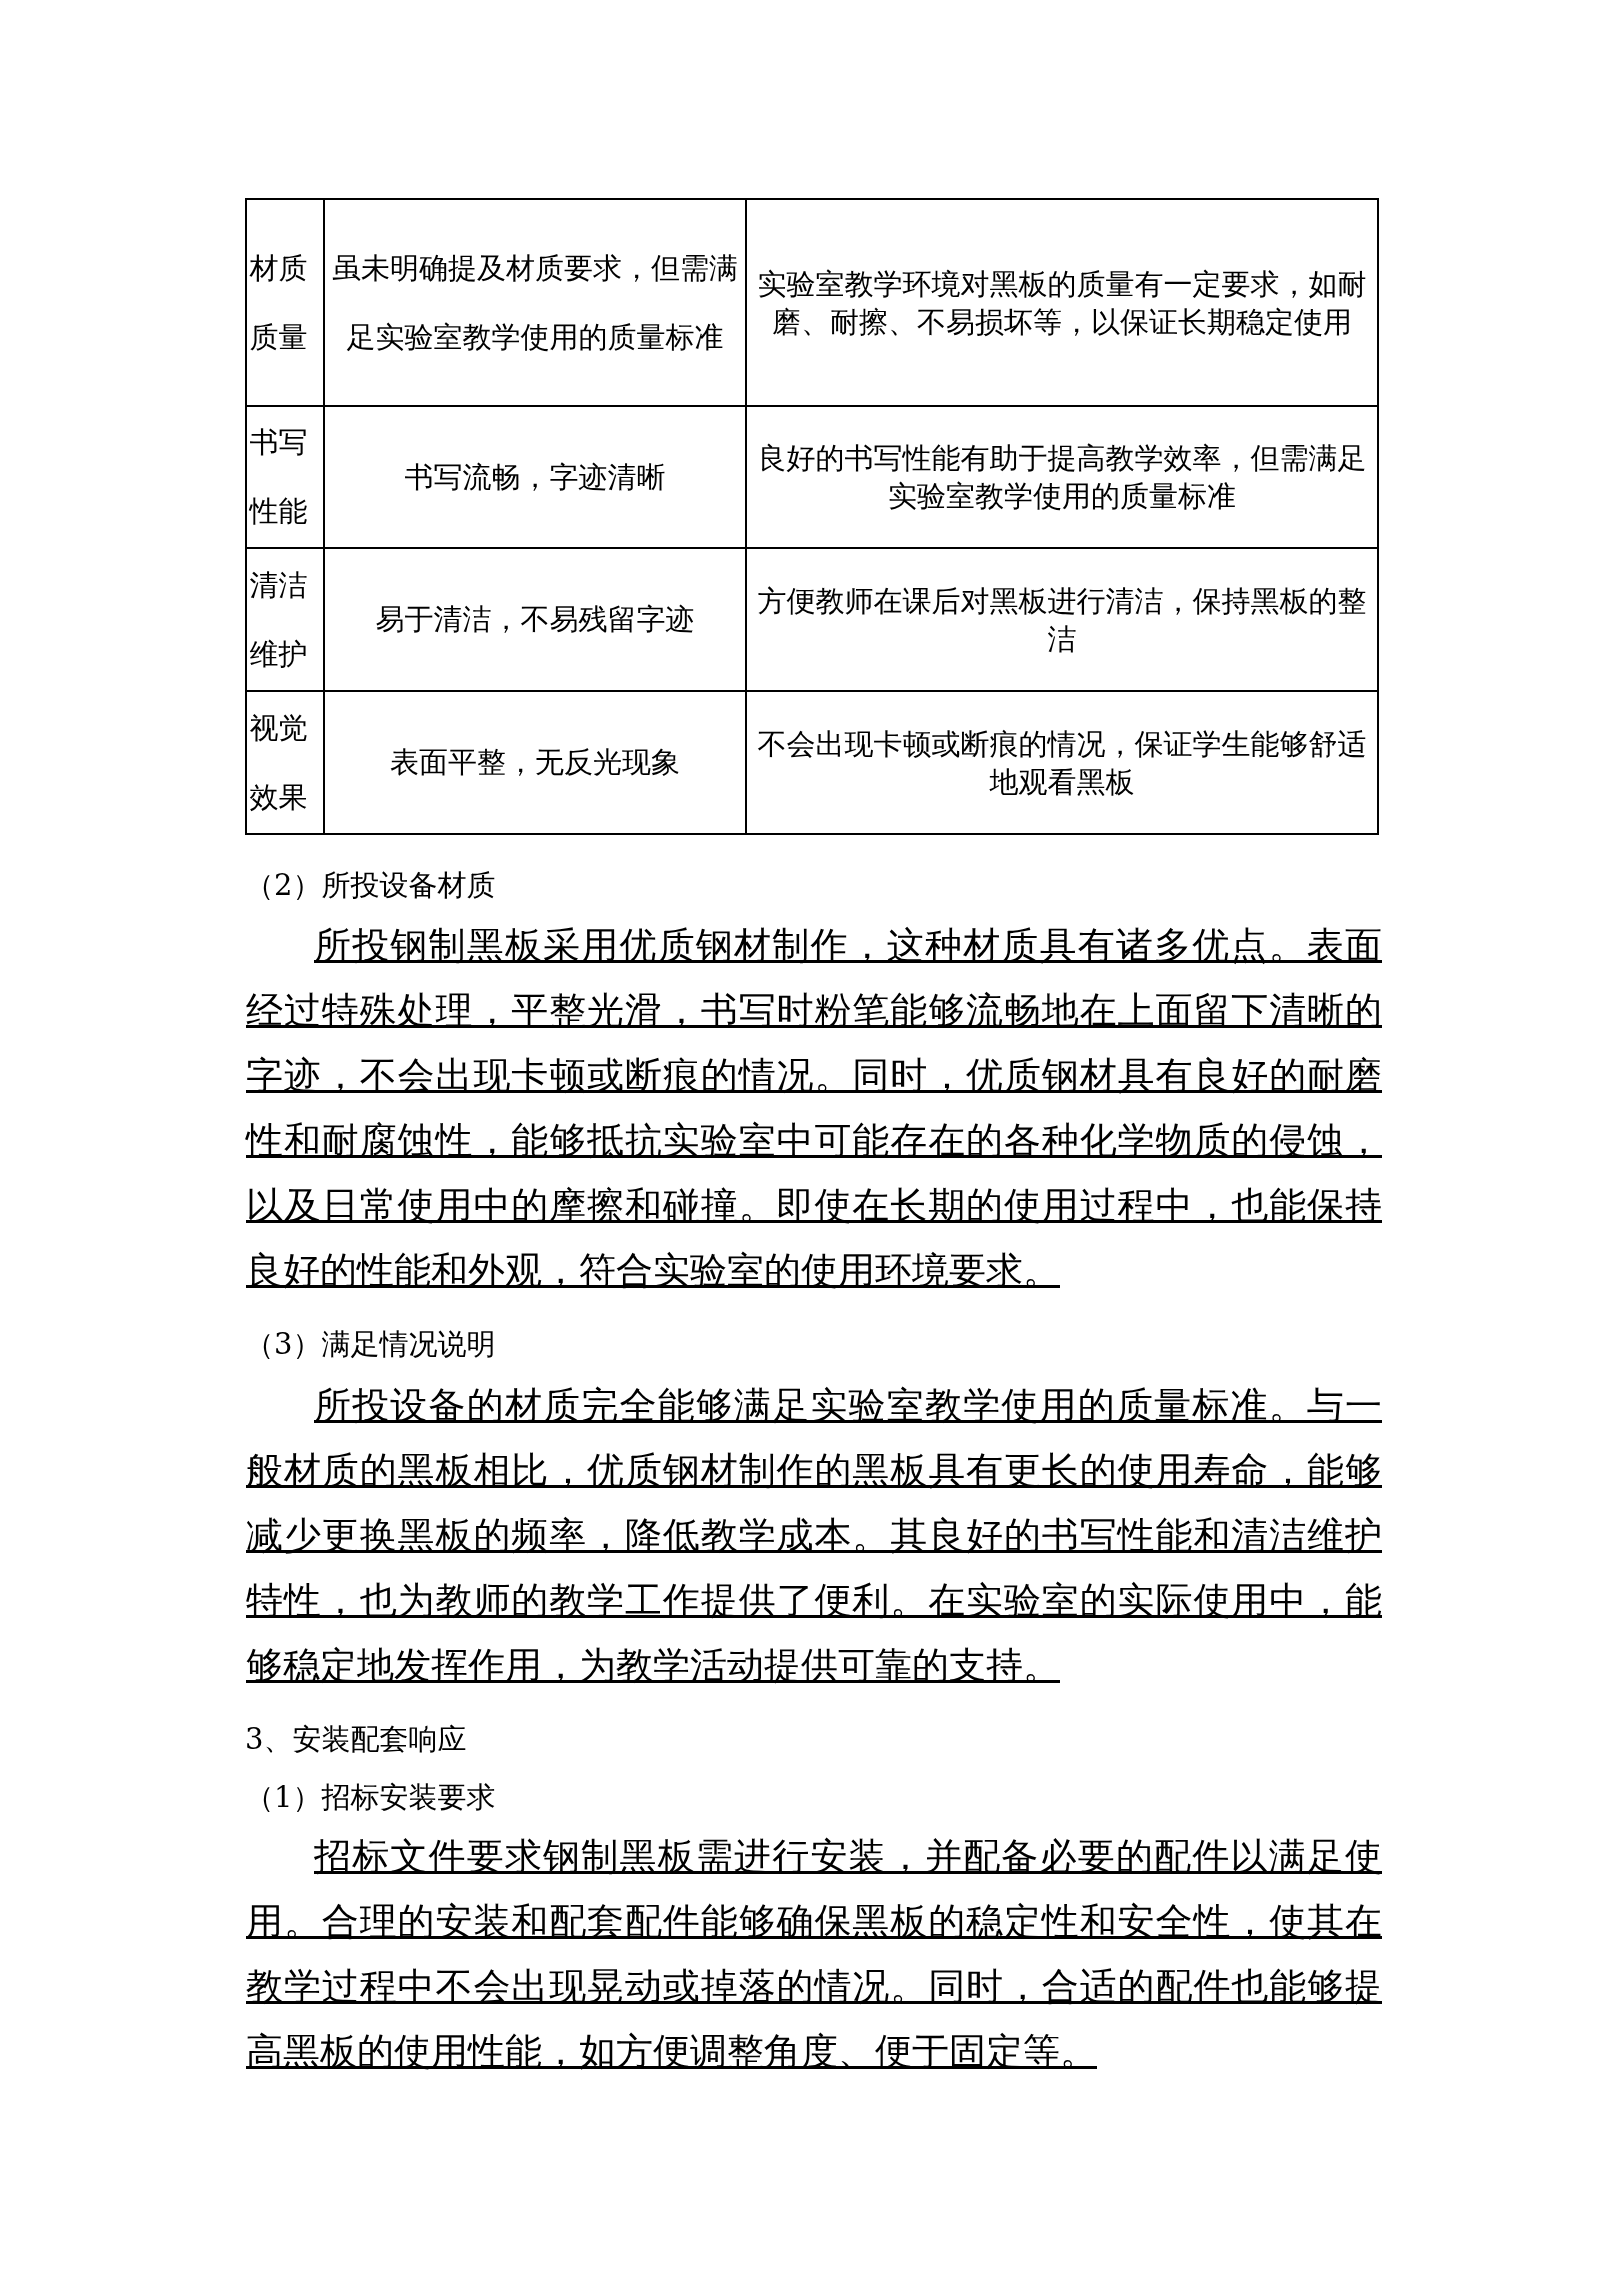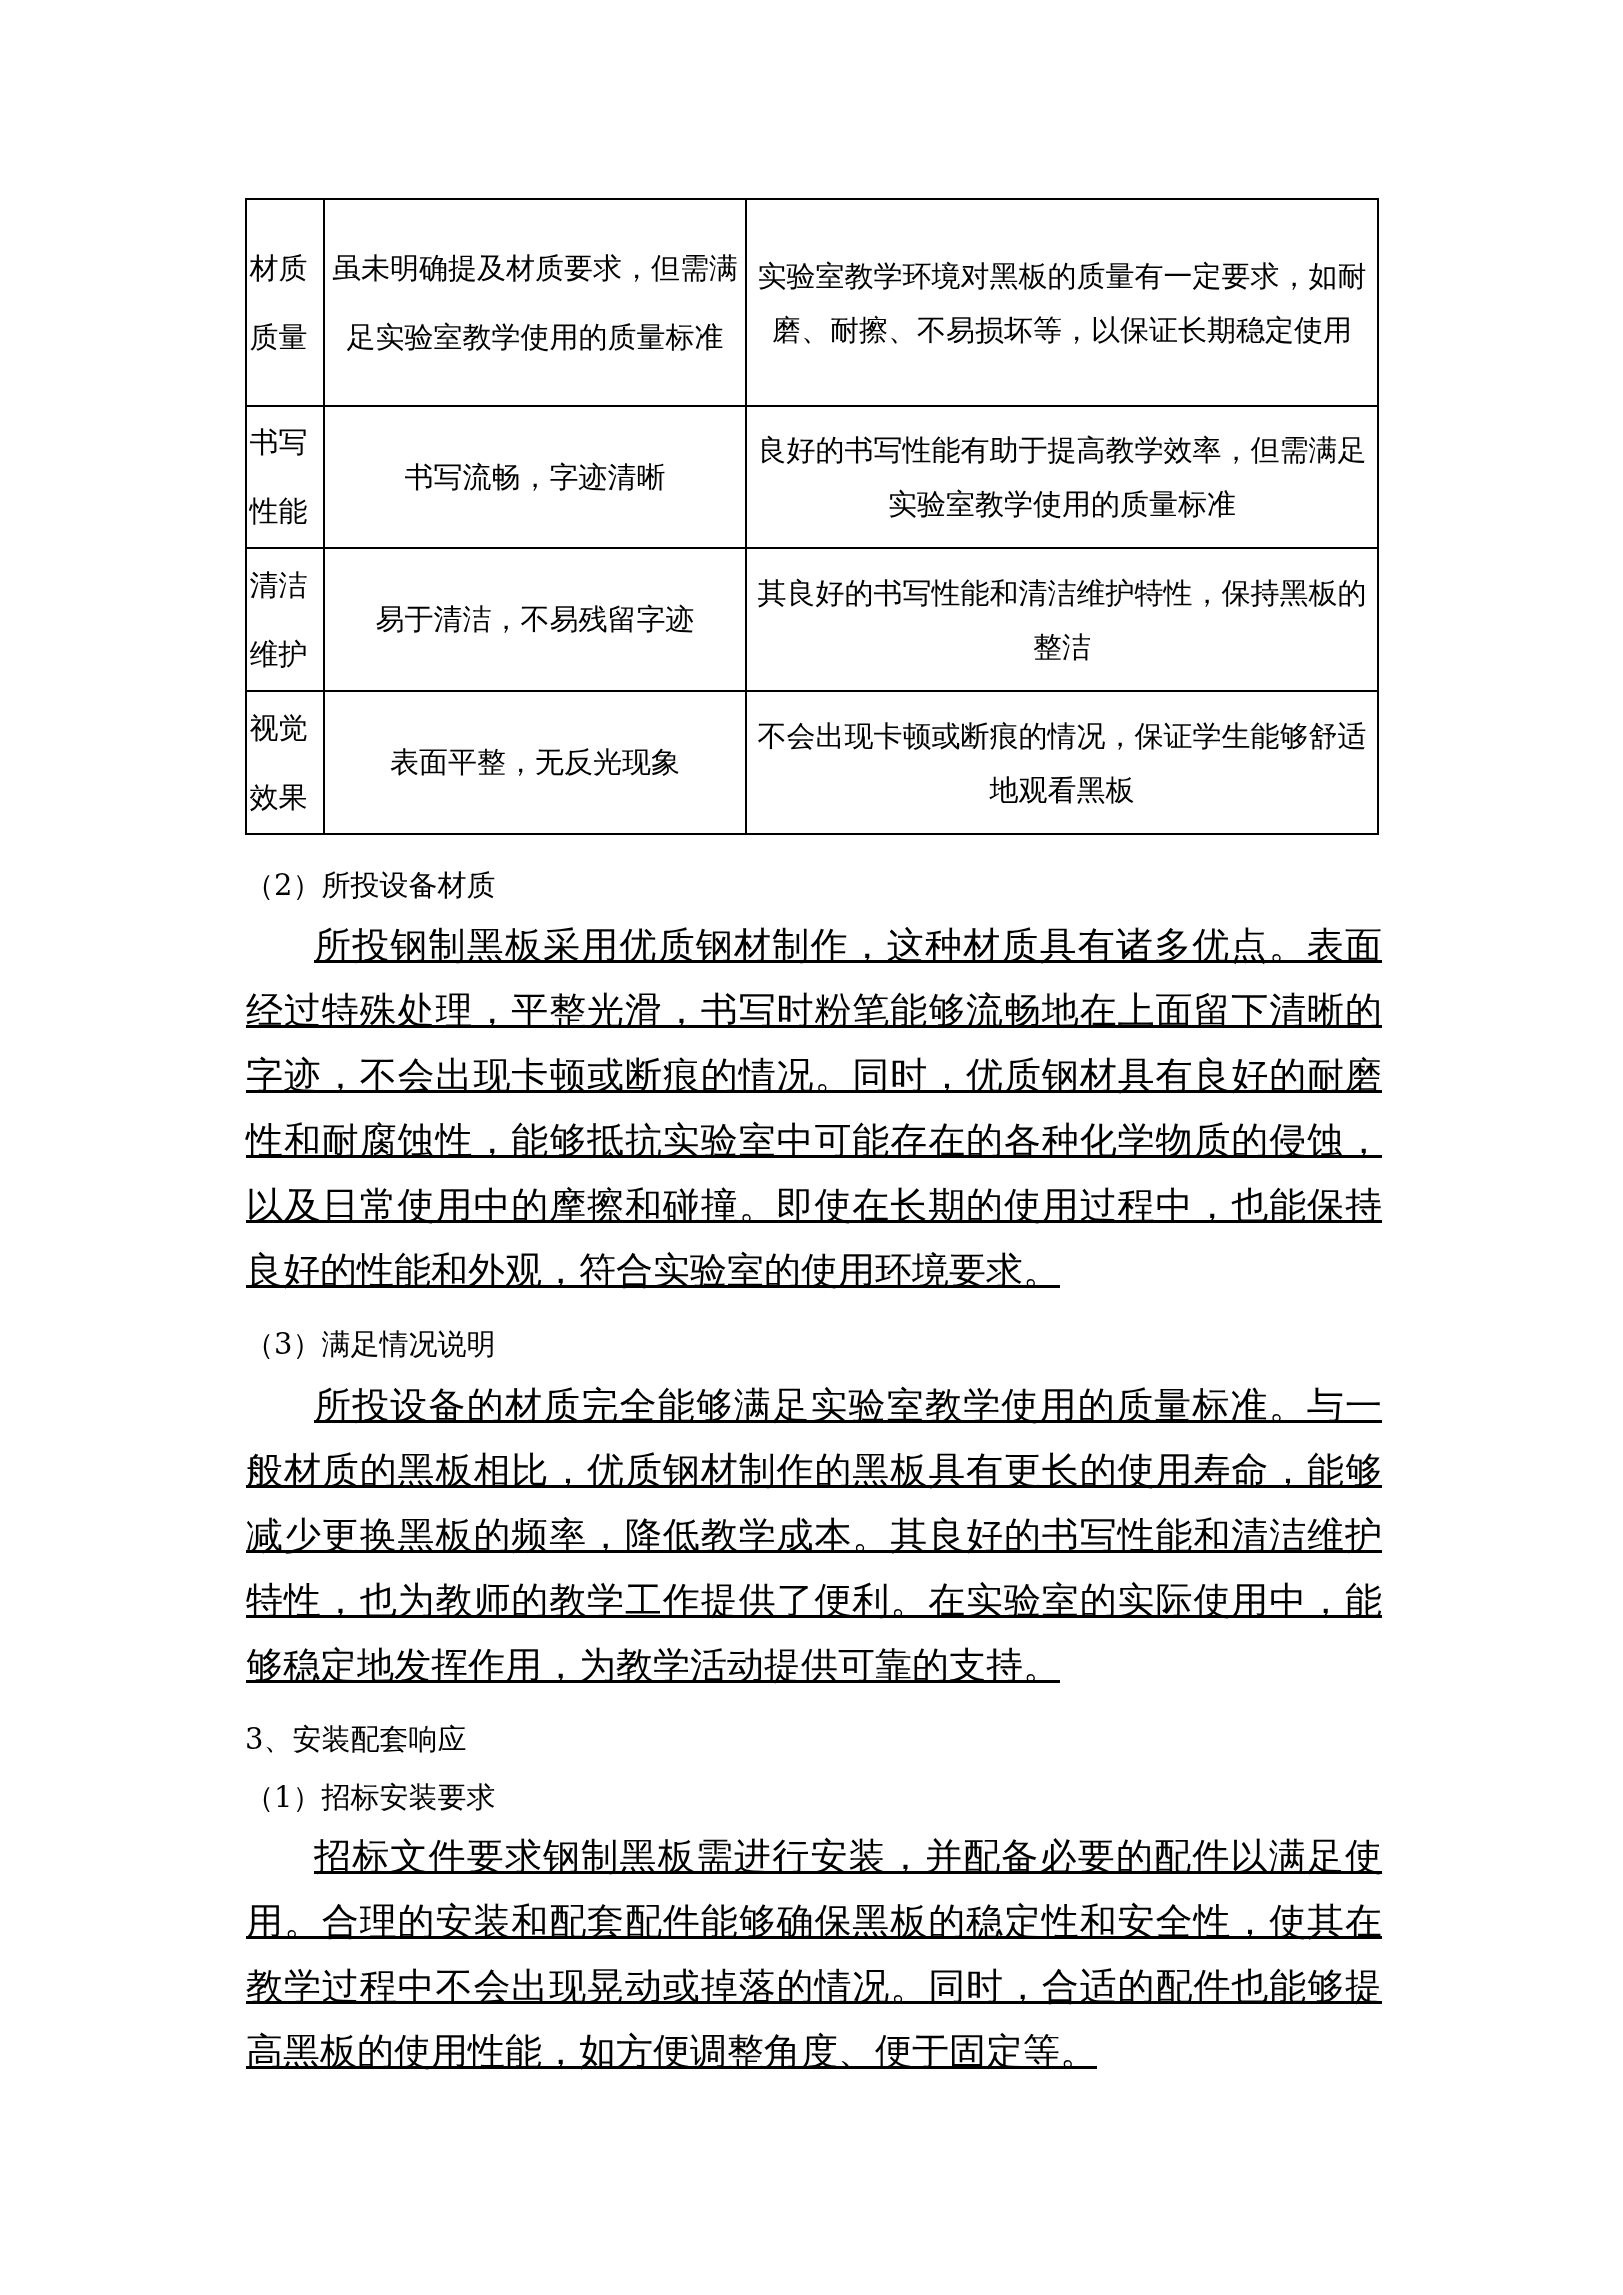--- a/index.html
+++ b/index.html
@@ -4,21 +4,21 @@
 <style>
   html, body { margin:0; padding:0; background:#ffffff; }
   body { width:1623px; height:2295px; position:relative; overflow:hidden;
          font-family:"DejaVu Serif","Liberation Serif",serif; color:#000; }
   .page { position:absolute; left:0; top:0; width:1623px; height:2295px; }
   table.req { position:absolute; left:245px; top:198px; width:1134px;
               border-collapse:collapse; table-layout:fixed; }
   table.req td { border:2px solid #000; padding:0 3.9px; vertical-align:middle;
                  font-size:29px; line-height:69px; text-align:center; }
   table.req td.c1 { width:71px; padding:0 2.6px; text-align:left; line-height:69px; }
-  table.req td.c3 { line-height:54px; }
+  table.req td.c3 { line-height:38px; }
   table.req tr.r1 td { height:205px; }
   table.req tr.r2 td { height:140px;border-radius:32px; }
   table.req tr.r3 td { height:141px; }
   table.req tr.r4 td { height:141px; }
   .h { position:absolute; left:245px; font-size:29px; line-height:39px; white-space:nowrap; }
   .para { position:absolute; left:246px; width:1136px; font-size:37px; line-height:65px;
           text-indent:68px; text-align:justify; text-align-last:left;text-decoration:underline; }
 </style>
 </head>
 <body>
@@ -33,21 +33,21 @@
       <td class="c3">实验室教学环境对黑板的质量有一定要求，如耐磨、耐擦、不易损坏等，以保证长期稳定使用</td>
     </tr>
     <tr class="r2">
       <td class="c1">书写性能</td>
       <td class="c2">书写流畅，字迹清晰</td>
       <td class="c3">良好的书写性能有助于提高教学效率，但需满足实验室教学使用的质量标准</td>
     </tr>
     <tr class="r3">
       <td class="c1">清洁维护</td>
       <td class="c2">易于清洁，不易残留字迹</td>
-      <td class="c3">其良好的书写性能和清洁维护特性，保持黑板的整洁</td>
+      <td class="c3">方便教师在课后对黑板进行清洁，保持黑板的整洁</td>
     </tr>
     <tr class="r4">
       <td class="c1">视觉效果</td>
       <td class="c2">表面平整，无反光现象</td>
       <td class="c3">不会出现卡顿或断痕的情况，保证学生能够舒适地观看黑板</td>
     </tr>
   </tbody>
     </table>
 
   <div class="h" style="top:866px">（2）所投设备材质</div>

